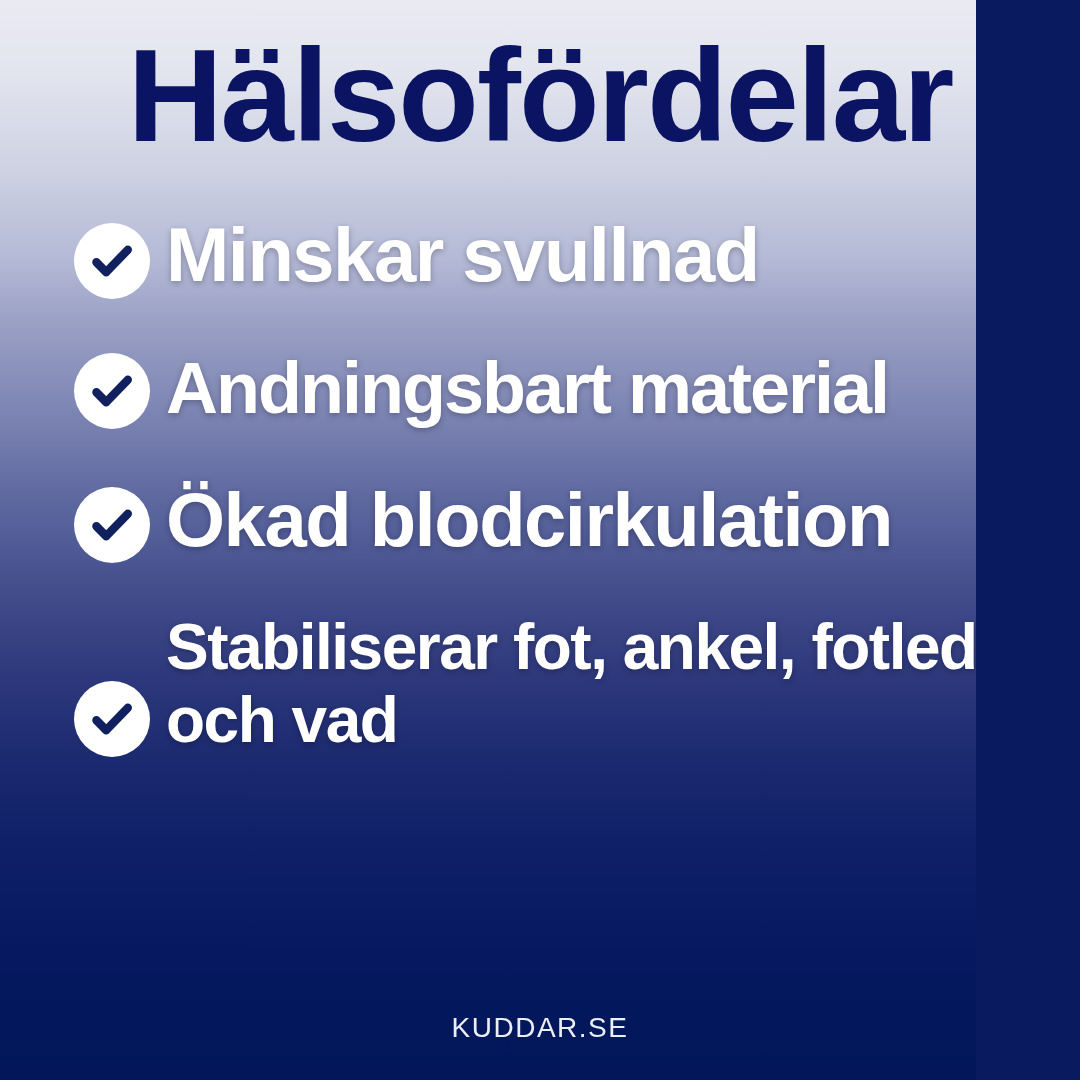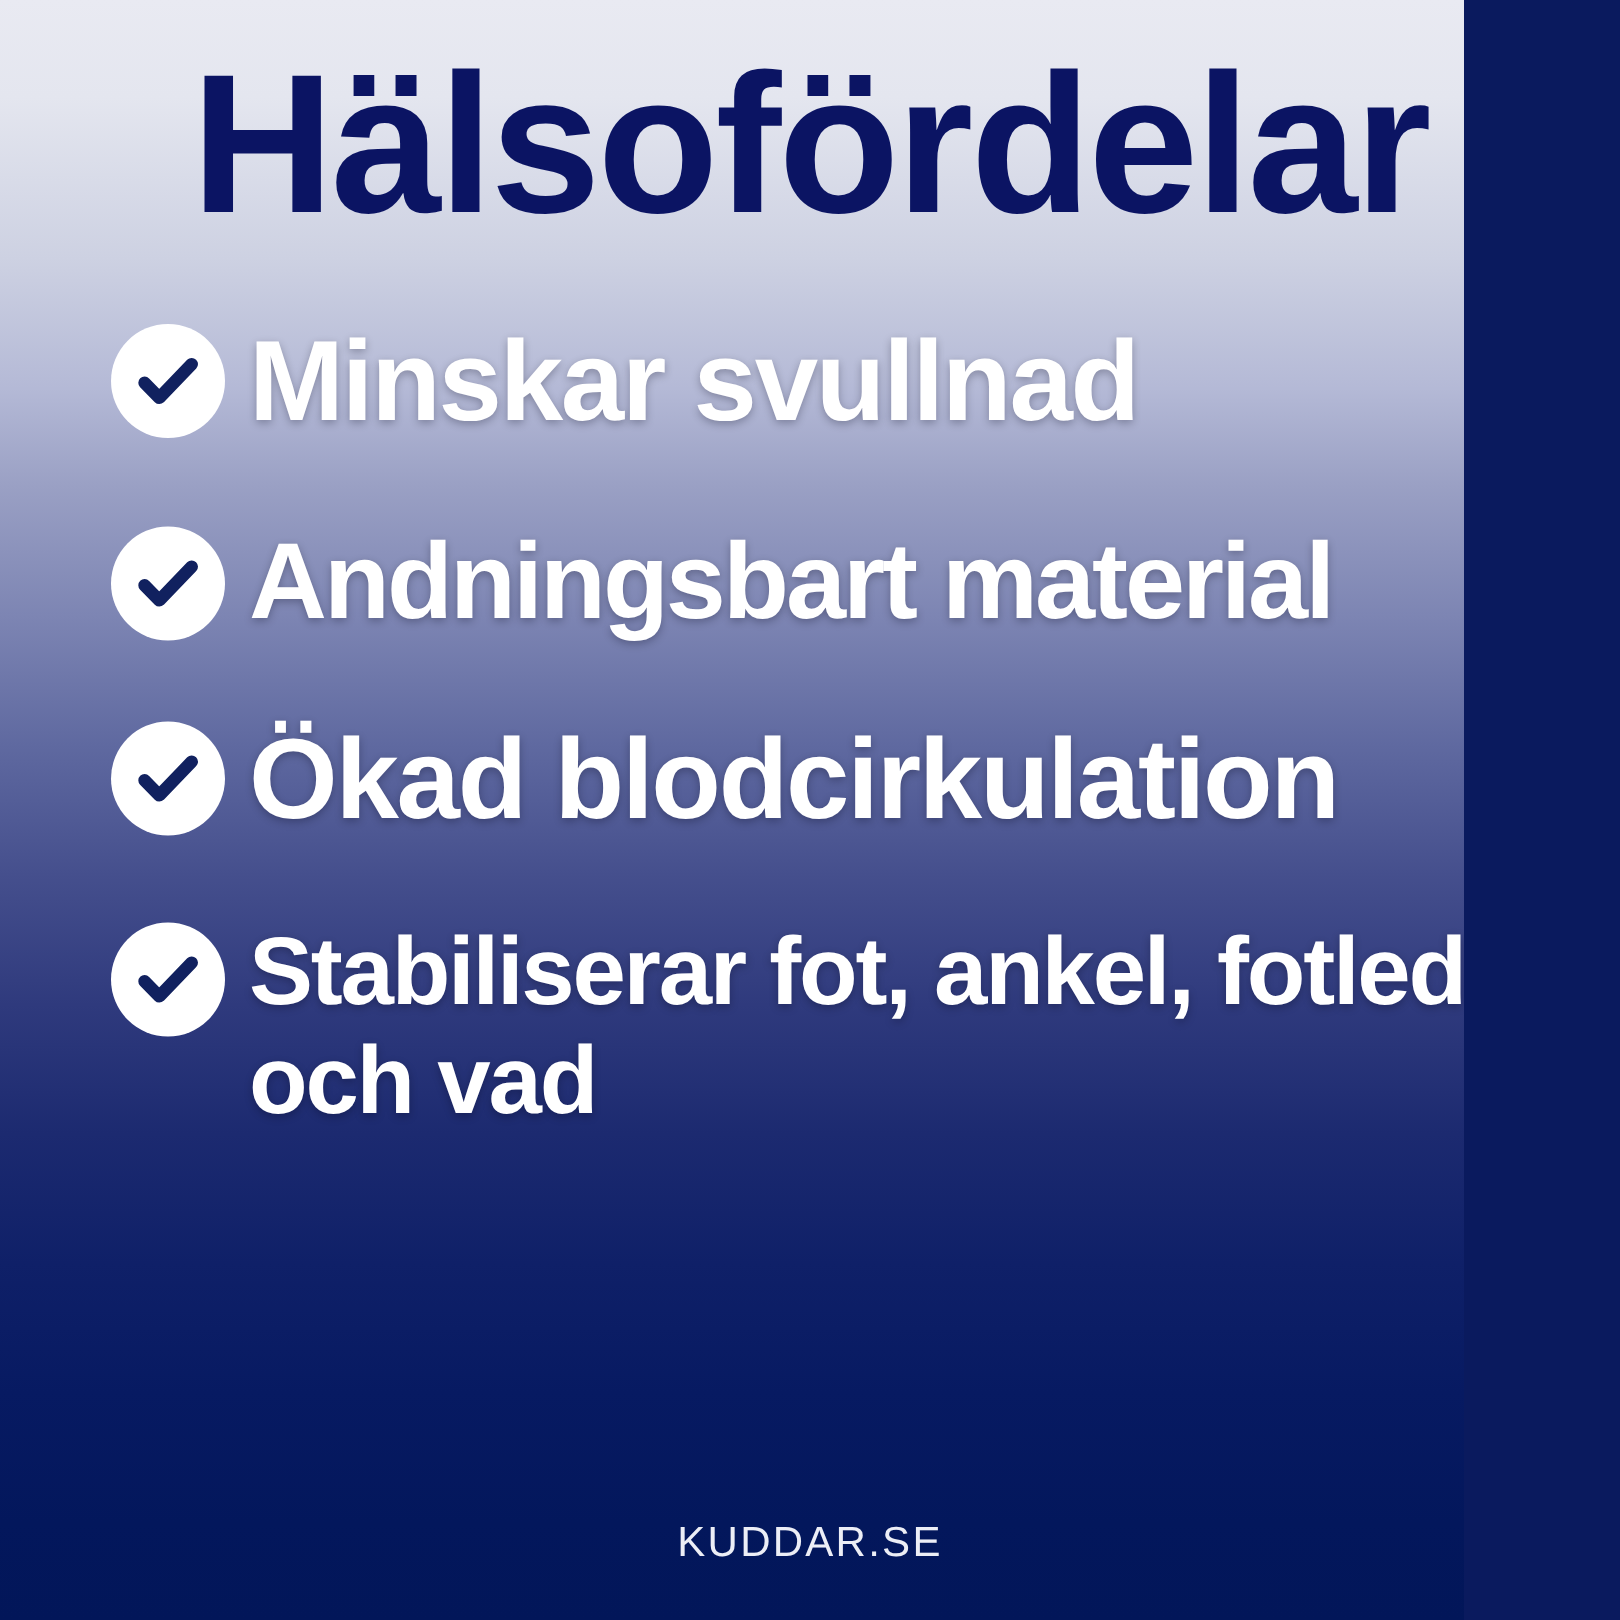--- a/index.html
+++ b/index.html
@@ -60,21 +60,21 @@
 
   
   .list {
     position: absolute;
     top: 212px;
     left: 74px;
     width: 1006px;
   }
   .benefit {
     display: flex;
-    align-items: flex-start;
+    align-items: flex-end;
     margin-bottom: 48px;
   }
   .benefit:last-child { margin-bottom: 0; }
 
   .check-badge {
     flex: 0 0 auto;
     width: 76px;
     height: 76px;
     border-radius: 50%;
     background: #ffffff;

